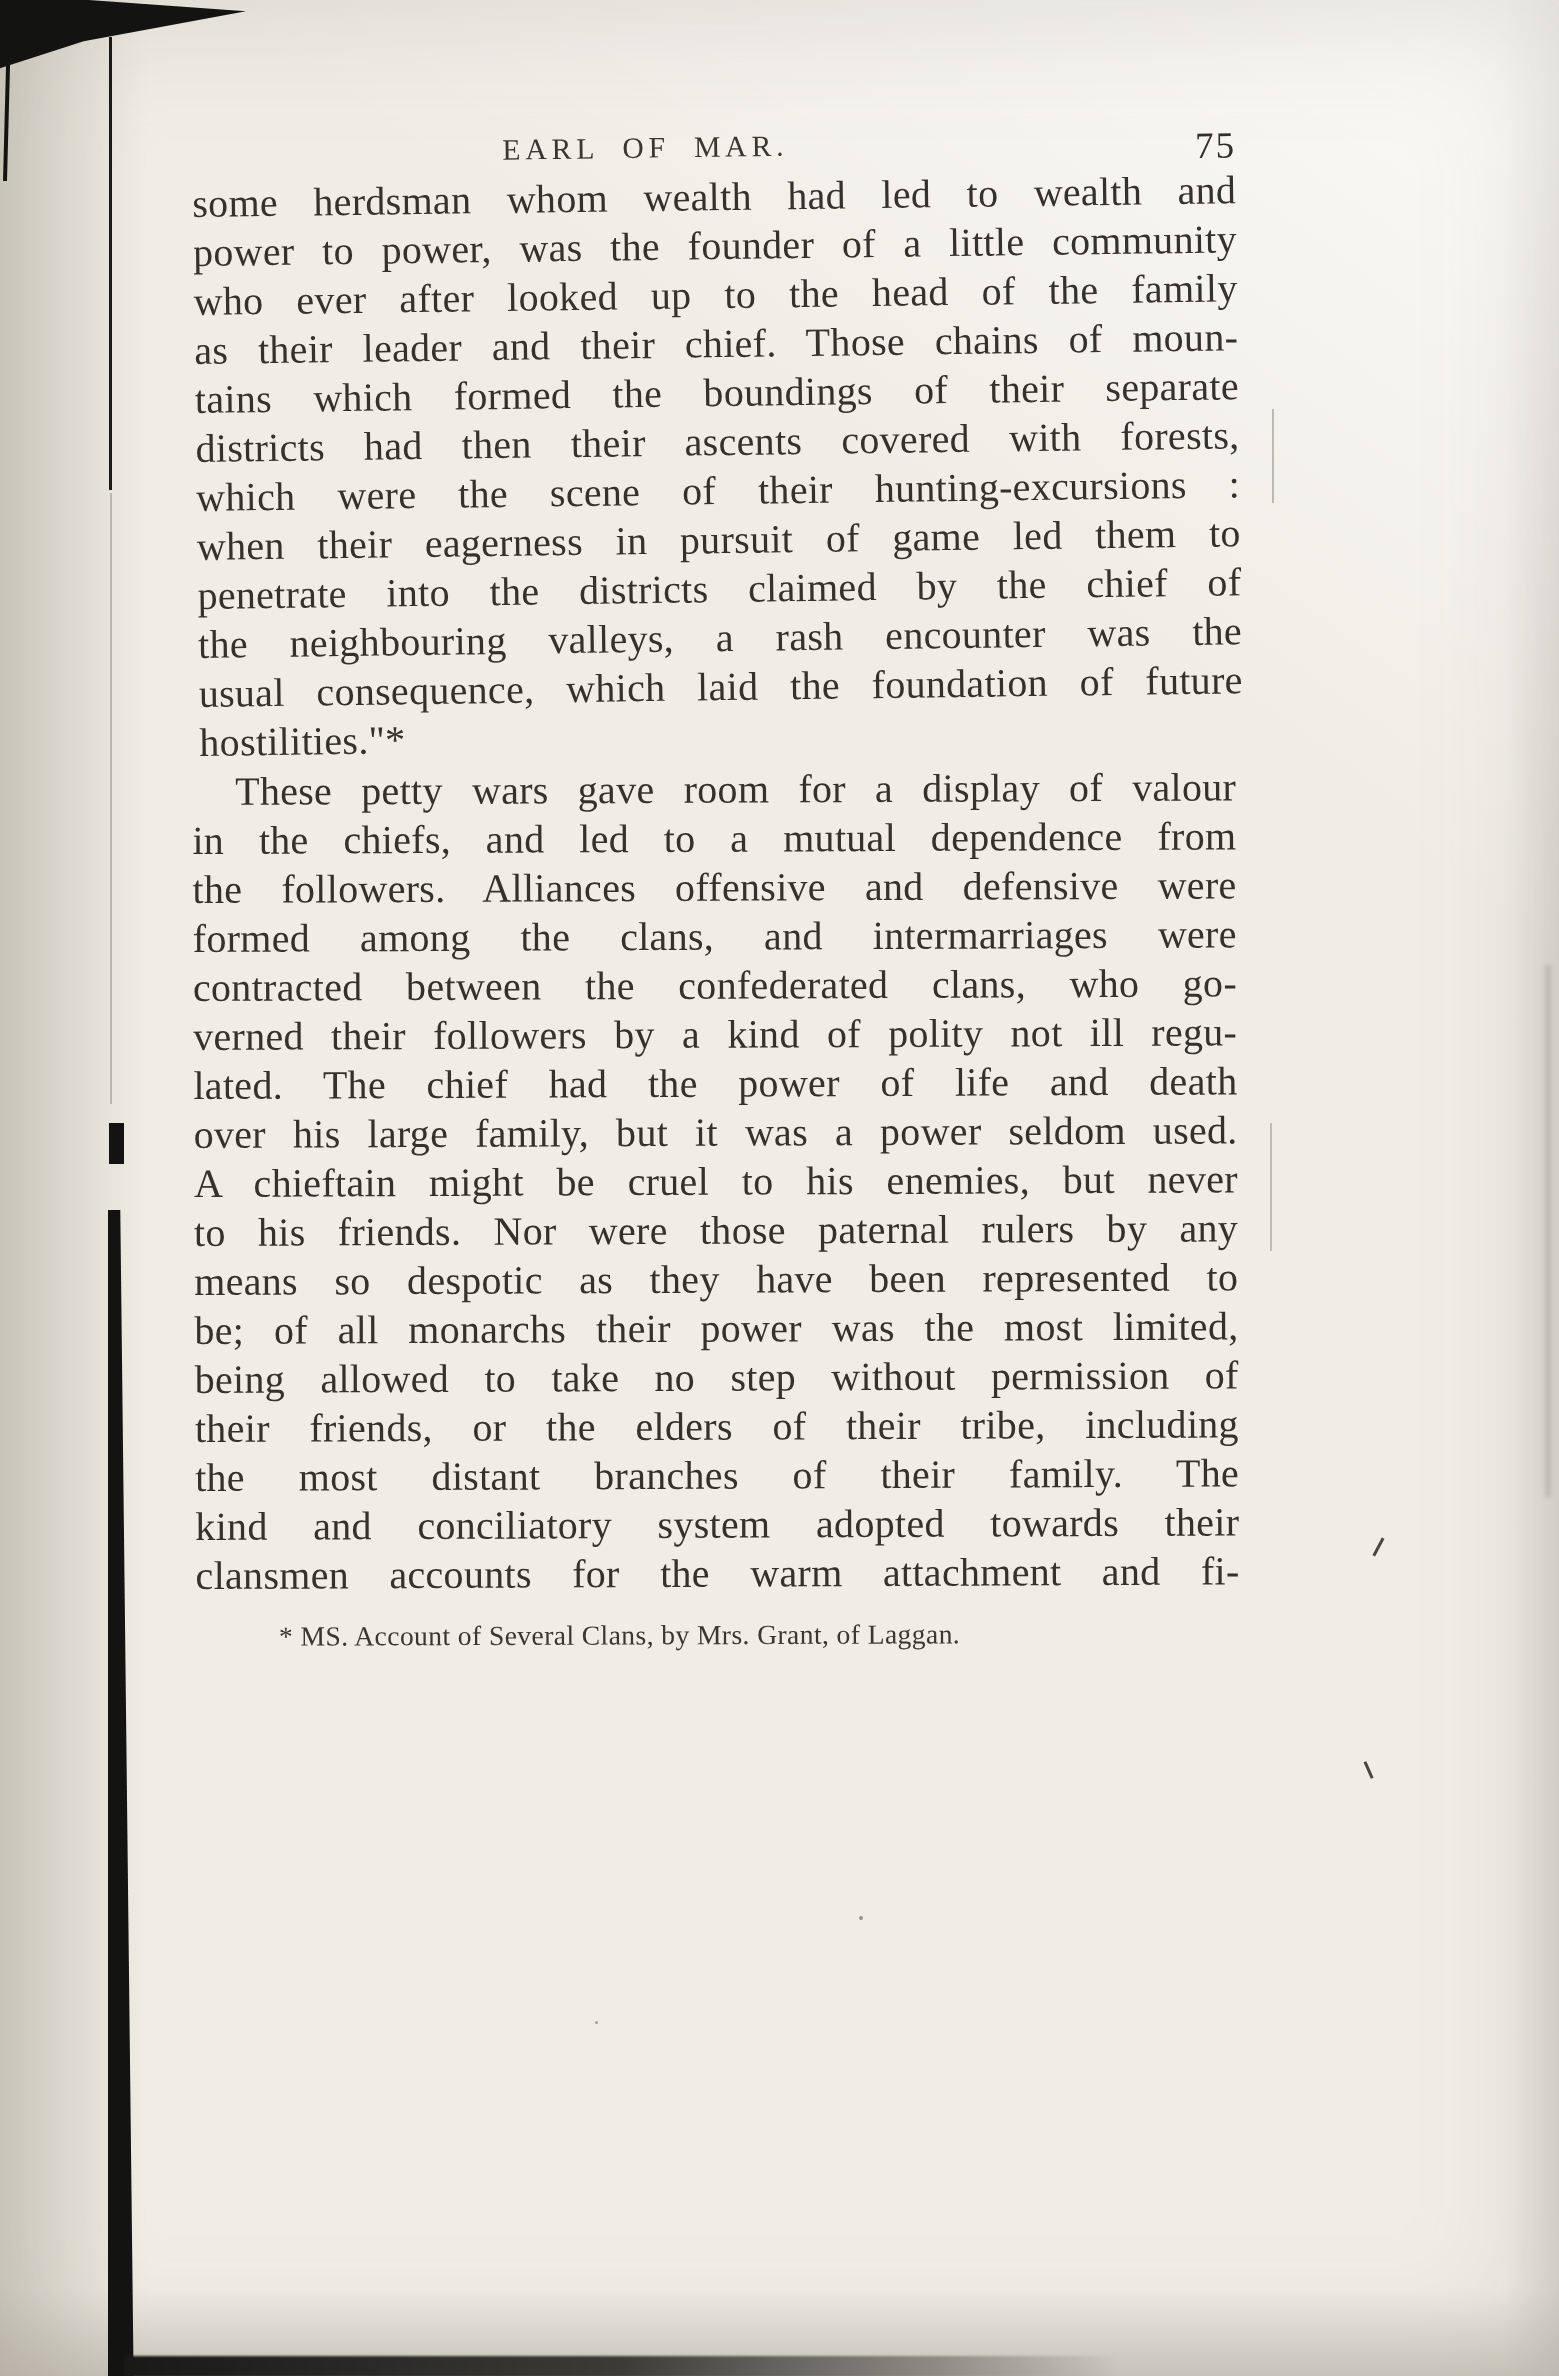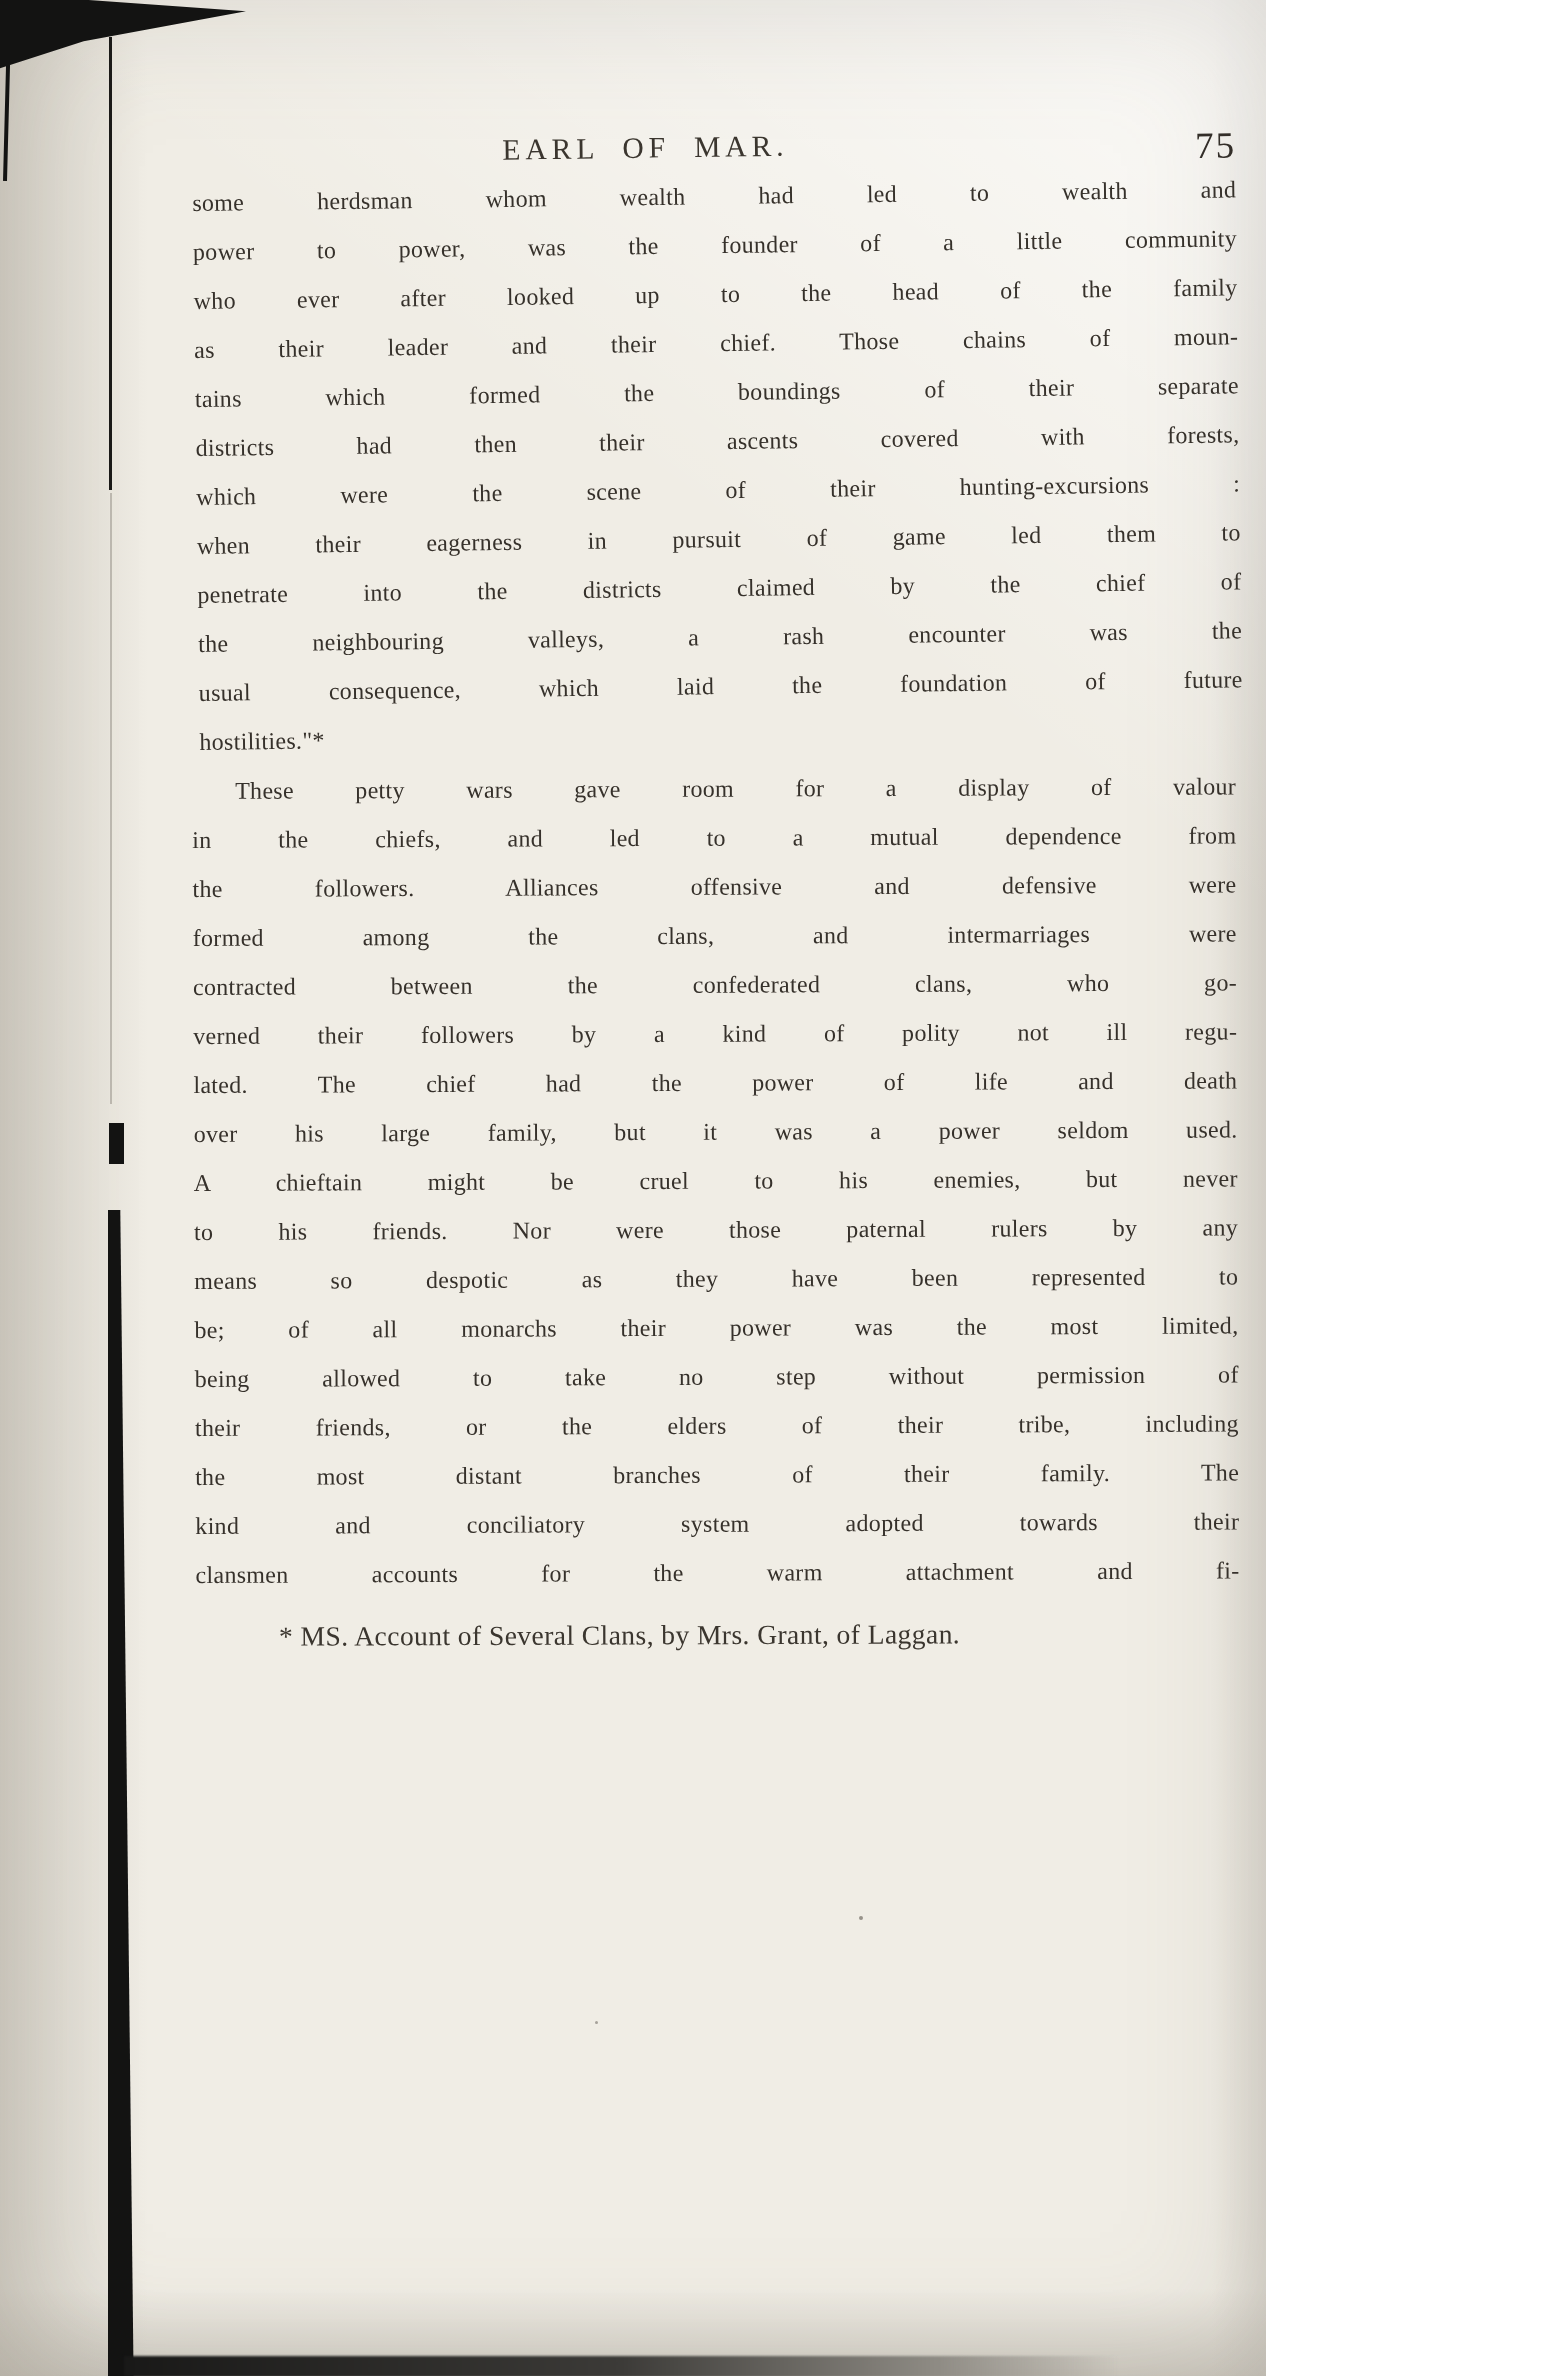--- a/index.html
+++ b/index.html
@@ -9,21 +9,21 @@
   }
   *{margin:0;padding:0;box-sizing:border-box;}
   html,body{width:1559px;height:2377px;}
   body{
     font-family:"Liberation Serif","DejaVu Serif",serif;
     color:var(--ink);
     overflow:hidden;
   }
   .page{
     position:relative;
-    width:1266px;height:2377px;
+    width:1559px;height:2377px;
     background:
       linear-gradient(215deg, rgba(255,255,255,0.75), rgba(255,255,255,0) 28%),
       linear-gradient(to right, rgba(186,181,170,0.55), rgba(186,181,170,0) 148px),
       linear-gradient(to left, rgba(198,194,186,0.45), rgba(198,194,186,0) 54px),
       linear-gradient(to top, rgba(150,145,134,0.35), rgba(150,145,134,0) 89px),
       var(--paper);
     box-shadow:inset 0 0 138px rgba(120,110,95,0.22);
     overflow:hidden;
   }
 
@@ -46,21 +46,21 @@
     position:absolute;right:0;top:12px;
     font-size:37px;
     letter-spacing:2px;
     color:#332e29;
   }
 
   
   .text-block{
     position:absolute;
     top:179px;left:192px;width:1044px;
-    font-size:24px;
+    font-size:40px;
     line-height:49px;
     color:var(--ink);
   }
   .paragraph{transform-origin:left top;}
   .paragraph:nth-child(1){transform:rotate(-0.75deg);}
   .paragraph:nth-child(2){transform:rotate(-0.25deg);}
   .line{
     text-align:justify;
     text-align-last:justify;
     white-space:normal;

